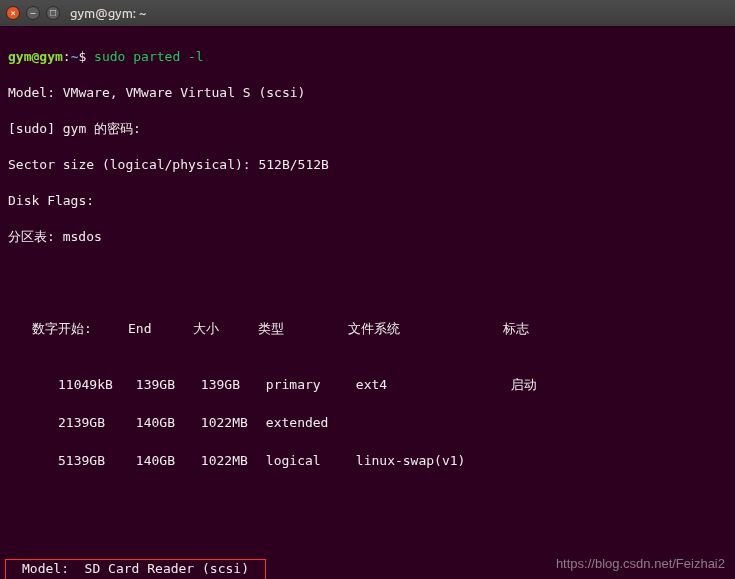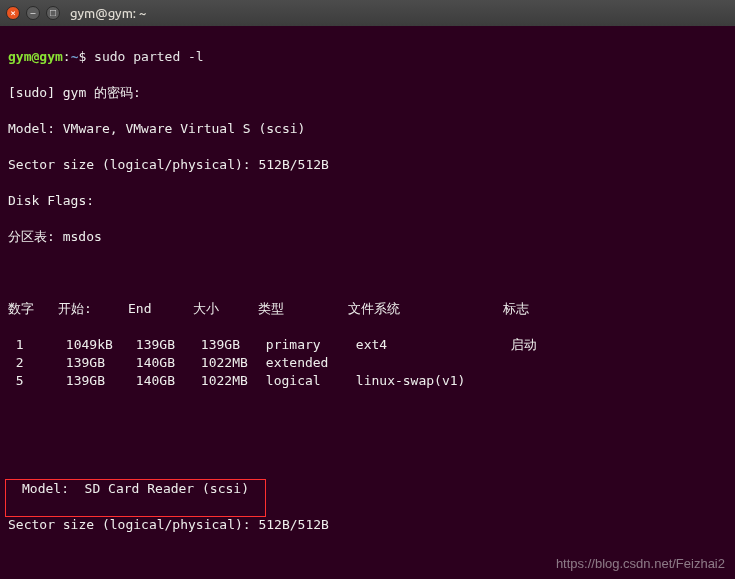--- a/index.html
+++ b/index.html
@@ -34,32 +34,32 @@
   }
   .wbtn.close { background: #e95420; color: #fff; }
   .title { margin-left: 4px; }
   .term {
     padding: 4px 8px 8px 8px;
     line-height: 18px;
     white-space: pre;
   }
   .prompt-user { color: #8ae234; font-weight: bold; }
   .prompt-tilde { color: #729fcf; font-weight: bold; }
-  .cmd { color: #e5e5e5; }
+  .cmd { color: #22c55e; }
   .redbox {
     border: 1px solid #ff3030;
     display: inline-block;
     padding: 0 16px;
     margin: -1px -3px;
   }
   .row { display: block; }
   .col { display: inline-block; }
-  .w0 { width: 50px; }
+  .w0 { width: 50px; text-align: right; }
   .w1 { width: 70px; }
-  .w2 { width: 65px; }
+  .w2 { width: 65px; margin-top: 20px; }
   .w3 { width: 65px; }
   .w4 { width: 90px; }
   .w5 { width: 155px; }
   .watermark {
     position: absolute;
     bottom: 8px; right: 10px;
     color: rgba(220,220,220,0.55);
     font-family: sans-serif;
     font-size: 13px;
     margin-left: 8px;
@@ -70,22 +70,22 @@
 
 <div class="titlebar">
   <span class="wbtn close">×</span>
   <span class="wbtn">–</span>
   <span class="wbtn">□</span>
   <span class="title">gym@gym: ~</span>
 </div>
 
 <div class="term">
 <span class="row"><span class="prompt-user">gym@gym</span><span>:</span><span class="prompt-tilde">~</span><span>$</span> <span class="cmd">sudo parted -l</span></span>
+<span class="row">Model: VMware, VMware Virtual S (scsi)</span>
 <span class="row">[sudo] gym 的密码:</span>
-<span class="row">Model: VMware, VMware Virtual S (scsi)</span>
 <span class="row">Sector size (logical/physical): 512B/512B</span>
 <span class="row">Disk Flags:</span>
 <span class="row">分区表: msdos</span>
 <span class="row">&nbsp;</span>
 <span class="row"><span class="col w0">数字</span><span class="col w1">开始:</span><span class="col w2">End</span><span class="col w3">大小</span><span class="col w4">类型</span><span class="col w5">文件系统</span><span class="col">标志</span></span>
 <div id="disk1-rows"><span class="row"> <span class="col w0">1</span><span class="col w1">1049kB</span><span class="col w2">139GB</span><span class="col w3">139GB</span><span class="col w4">primary</span><span class="col w5">ext4</span><span class="col">启动</span></span><span class="row"> <span class="col w0">2</span><span class="col w1">139GB</span><span class="col w2">140GB</span><span class="col w3">1022MB</span><span class="col w4">extended</span><span class="col w5"></span><span class="col"></span></span><span class="row"> <span class="col w0">5</span><span class="col w1">139GB</span><span class="col w2">140GB</span><span class="col w3">1022MB</span><span class="col w4">logical</span><span class="col w5">linux-swap(v1)</span><span class="col"></span></span></div>
 <span class="row">&nbsp;</span>
 <span class="row">&nbsp;</span>
 <span class="redbox"><span class="row">Model:  SD Card Reader (scsi)</span>
 </span>

